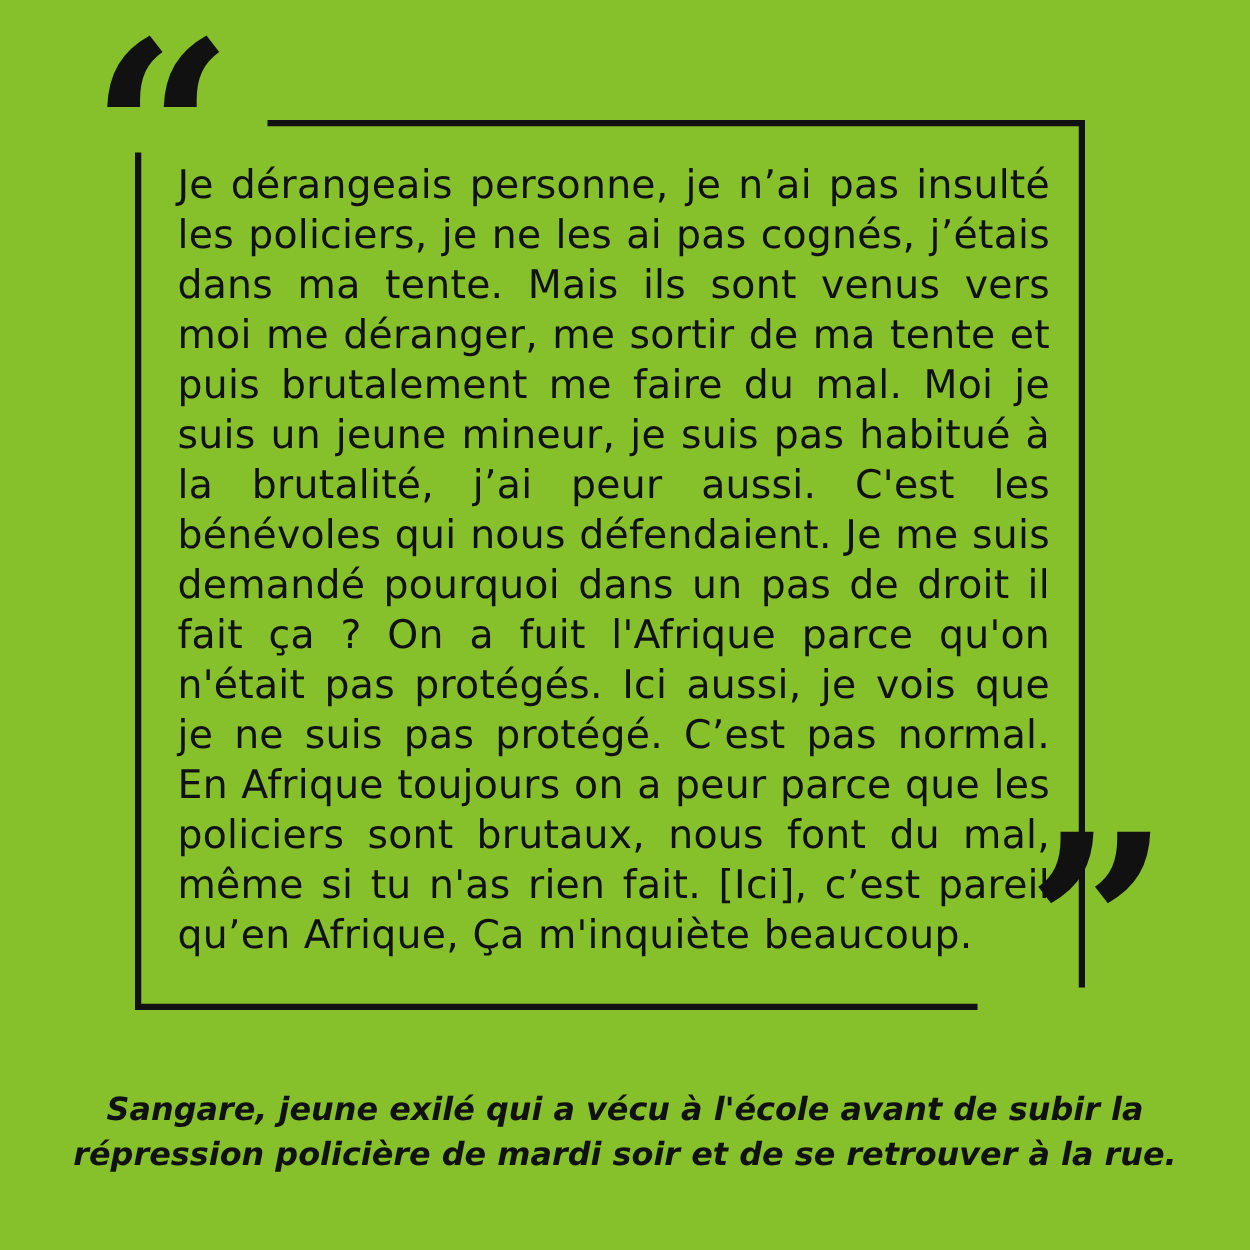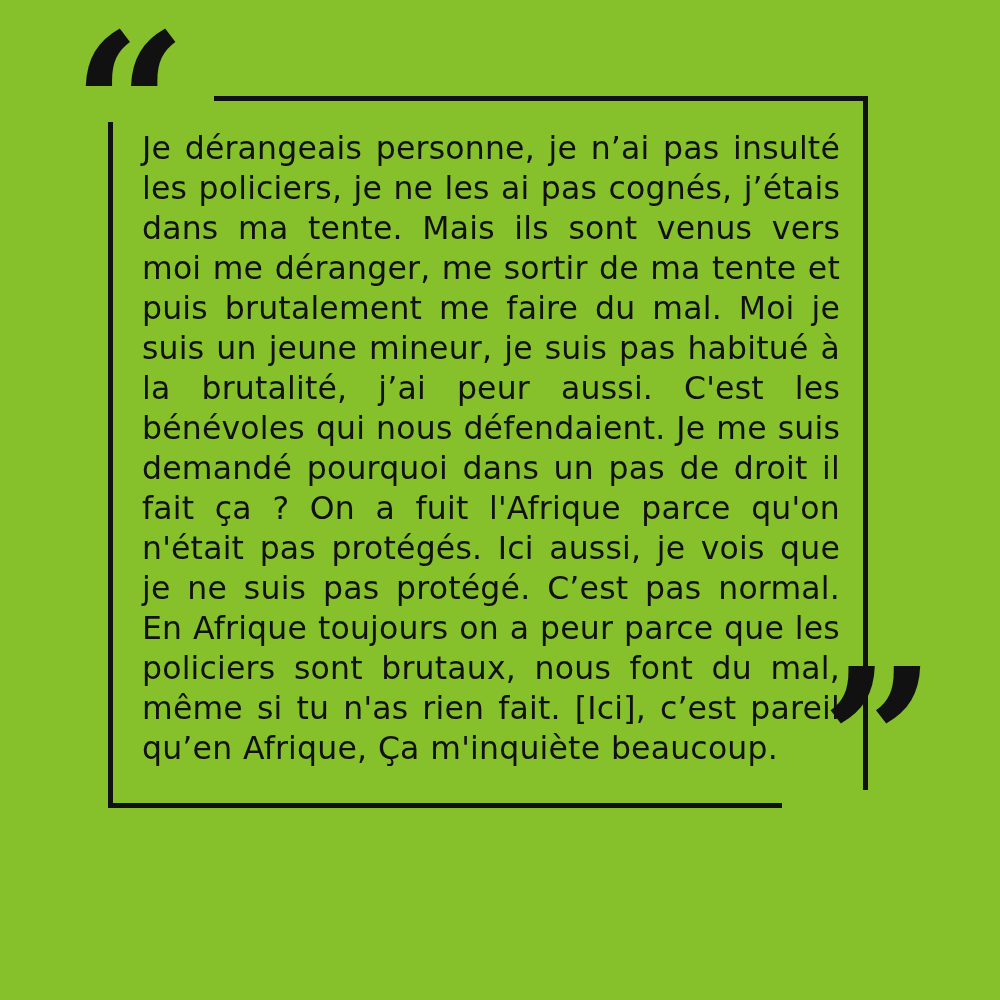--- a/index.html
+++ b/index.html
@@ -131,14 +131,15 @@
   <div class="frame"></div>
   <div class="gap-top-left"></div>
   <div class="gap-left-top"></div>
   <div class="gap-bottom-right"></div>
   <div class="gap-right-bottom"></div>
 
   <div class="quote-text">Je dérangeais personne, je n’ai pas insulté les policiers, je ne les ai pas cognés, j’étais dans ma tente. Mais ils sont venus vers moi me déranger, me sortir de ma tente et puis brutalement me faire du mal. Moi je suis un jeune mineur, je suis pas habitué à la brutalité, j’ai peur aussi. C'est les bénévoles qui nous défendaient. Je me suis demandé pourquoi dans un pas de droit il fait ça ? On a fuit l'Afrique parce qu'on n'était pas protégés. Ici aussi, je vois que je ne suis pas protégé. C’est pas normal. En Afrique toujours on a peur parce que les policiers sont brutaux, nous font du mal, même si tu n'as rien fait. [Ici], c’est pareil qu’en Afrique, Ça m'inquiète beaucoup.</div>
 
   <div class="quote-close">”</div>
 
+  <div class="attribution">Sangare, jeune exilé qui a vécu à l'école avant de subir la répression policière de mardi soir et de se retrouver à la rue.</div>
 
 </div>
 
 </body></html>

